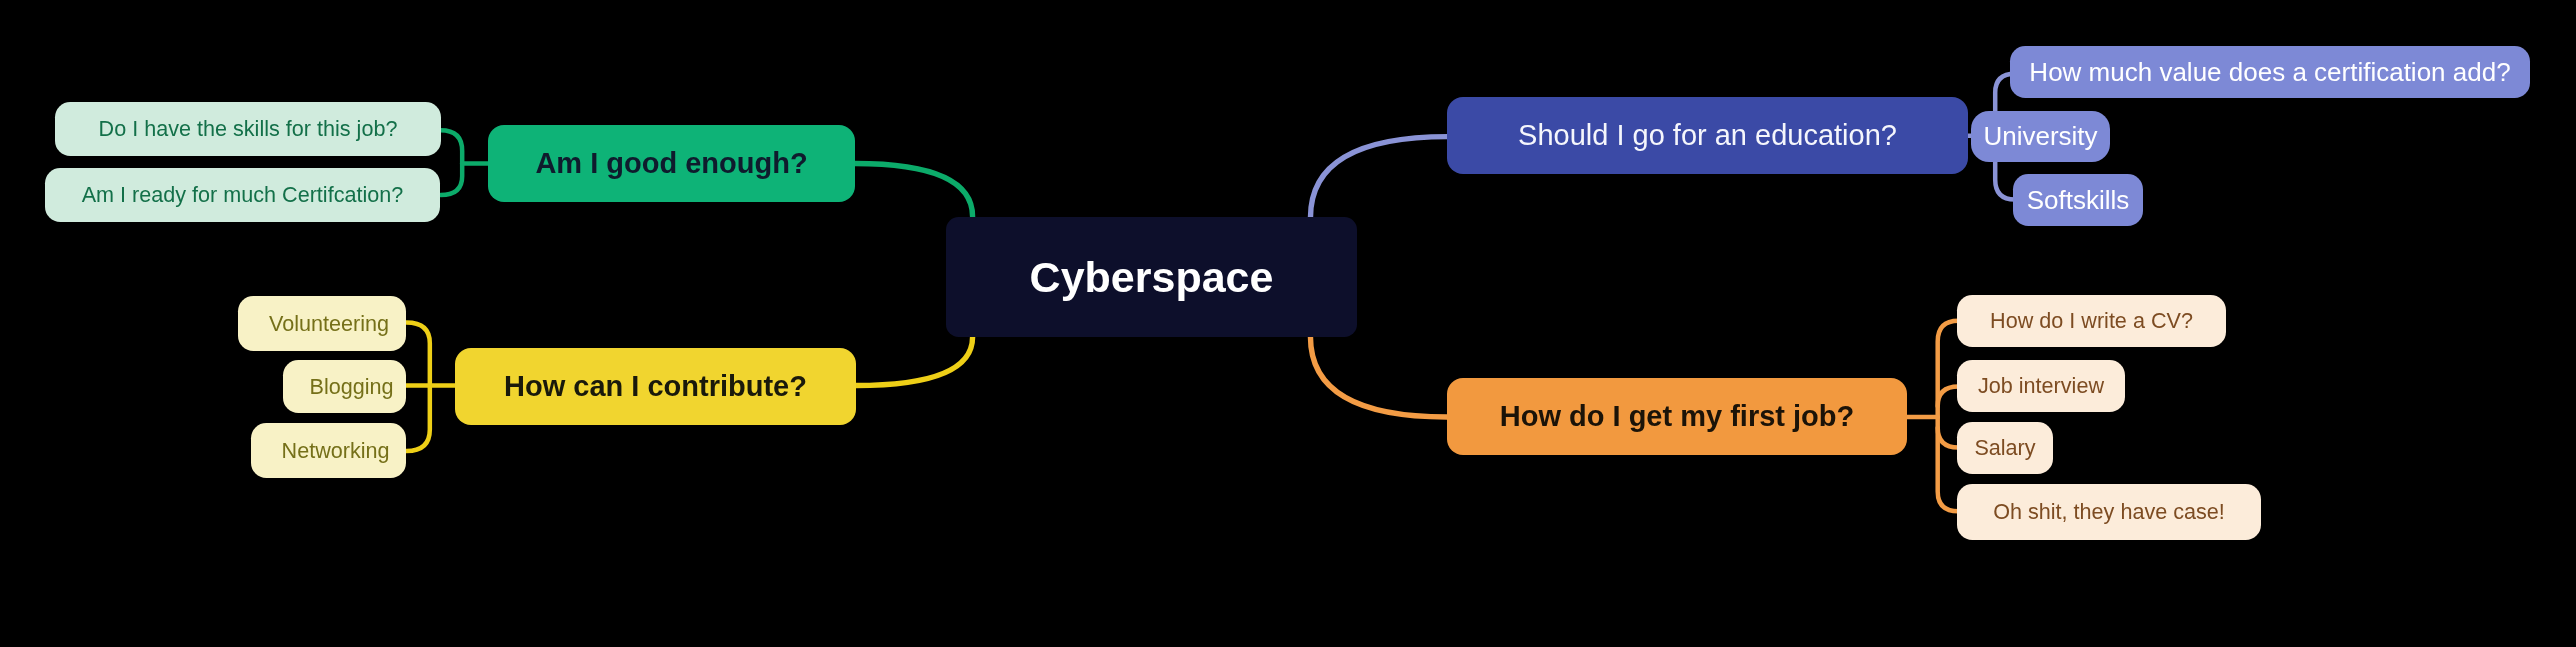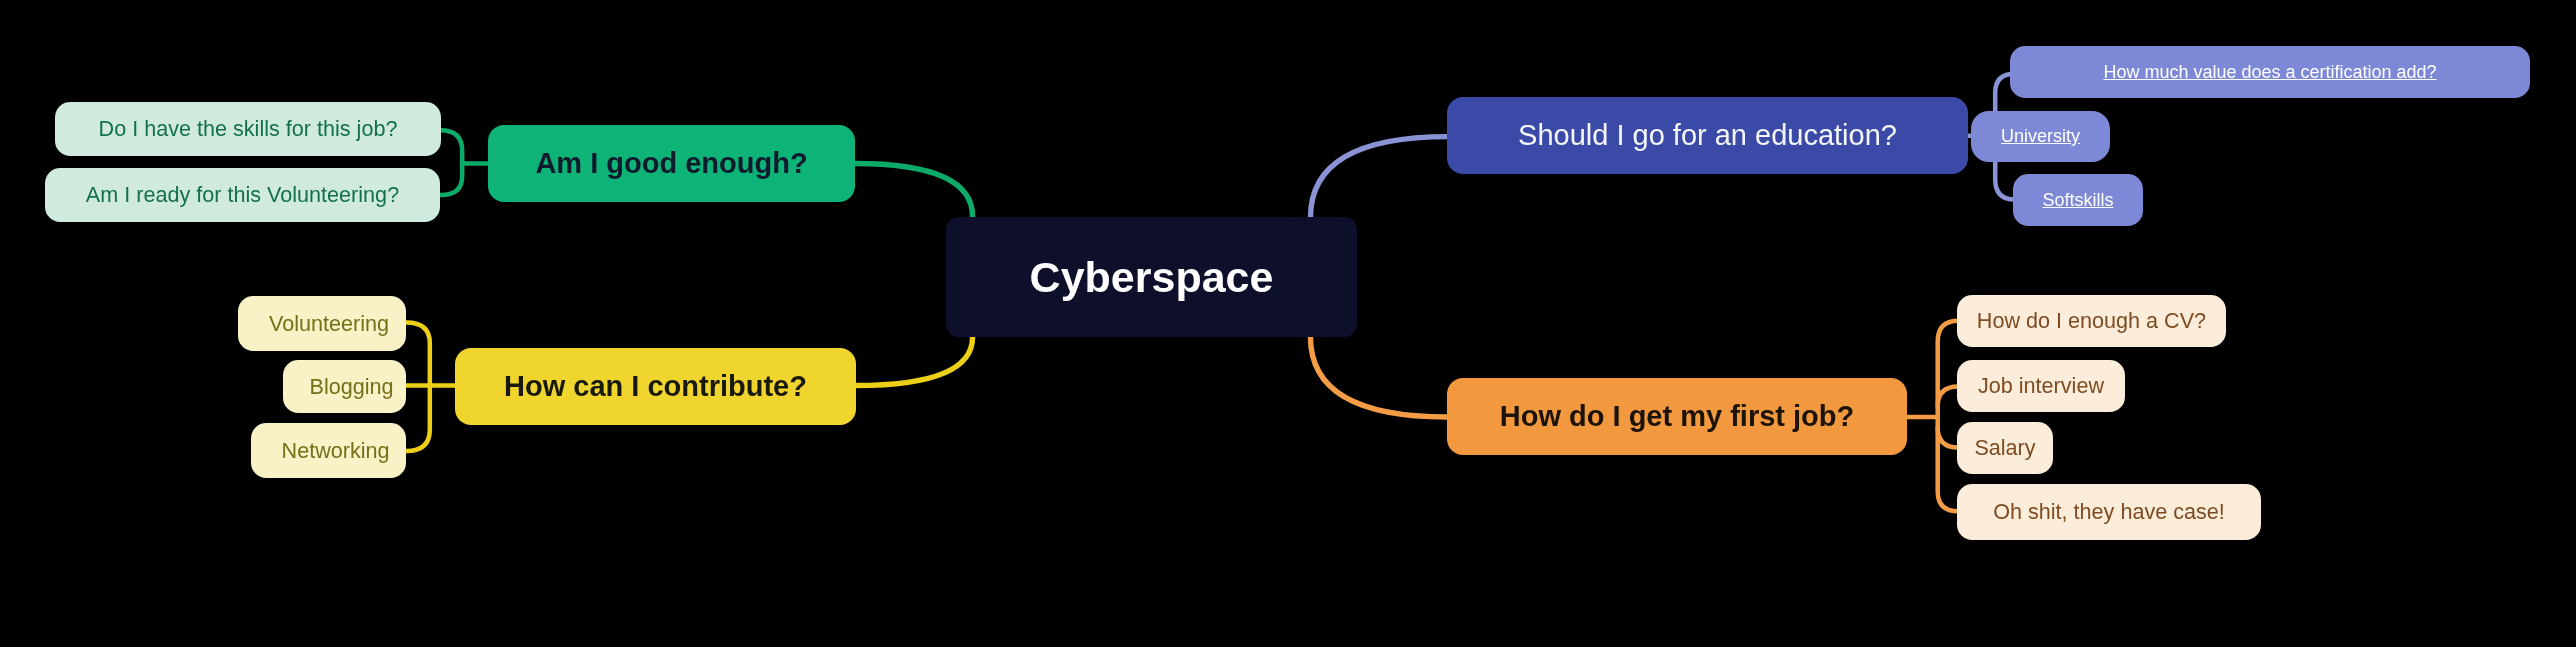--- a/index.html
+++ b/index.html
@@ -19,21 +19,21 @@
   .root{background:var(--root-bg);color:var(--root-text);border-radius:12.6px;
         font-size:43px;font-weight:700;}
   .parent{border-radius:16px;font-size:29px;font-weight:600;}
   .child{border-radius:15.3px;font-size:21.6px;font-weight:400;padding:0 10.8px;}
 
   .p-green{background:var(--green-parent-bg);color:var(--green-parent-text);}
   .c-green{background:var(--green-child-bg);color:var(--green-child-text);}
   .p-yellow{background:var(--yellow-parent-bg);color:var(--yellow-parent-text);}
   .c-yellow{background:var(--yellow-child-bg);color:var(--yellow-child-text);padding-left:25px;}
   .p-indigo{background:var(--indigo-parent-bg);color:var(--indigo-parent-text);font-weight:500;}
-  .c-indigo{background:var(--indigo-child-bg);color:var(--indigo-child-text);font-size:18px;text-decoration:underline;}
+  .c-indigo{background:var(--indigo-child-bg);color:var(--indigo-child-text);font-size:26px;}
   .p-orange{background:var(--orange-parent-bg);color:var(--orange-parent-text);}
   .c-orange{background:var(--orange-child-bg);color:var(--orange-child-text);}
 
   
   #n-root{left:946px;top:217px;width:411px;height:120px;}
   #n-good{left:488px;top:125px;width:367px;height:77px;}
   #n-skills{left:55px;top:102px;width:386px;height:54px;}
   #n-ready{left:45px;top:168px;width:395px;height:54px;}
   #n-contribute{left:455px;top:348px;width:401px;height:77px;}
   #n-volunteering{left:238px;top:296px;width:168px;height:55px;}
@@ -72,32 +72,32 @@
     <path class="link-orange w5" d="M2122,464 L2156,464"></path>
     <path class="link-orange w5" d="M2179,357 Q2156,357 2156,380 L2156,547 Q2156,569 2179,569"></path>
     <path class="link-orange w5" d="M2156,452 Q2156,430 2179,430"></path>
     <path class="link-orange w5" d="M2156,476 Q2156,498 2179,498"></path>
   </svg>
 
   <div id="n-root" class="node root">Cyberspace</div>
 
   <div id="n-good" class="node parent p-green">Am I good enough?</div>
   <div id="n-skills" class="node child c-green">Do I have the skills for this job?</div>
-  <div id="n-ready" class="node child c-green">Am I ready for this Volunteering?</div>
+  <div id="n-ready" class="node child c-green">Am I ready for much Certifcation?</div>
 
   <div id="n-contribute" class="node parent p-yellow">How can I contribute?</div>
   <div id="n-volunteering" class="node child c-yellow">Volunteering</div>
   <div id="n-blogging" class="node child c-yellow">Blogging</div>
   <div id="n-networking" class="node child c-yellow">Networking</div>
 
   <div id="n-education" class="node parent p-indigo">Should I go for an education?</div>
   <div id="n-howmuch" class="node child c-indigo">How much value does a certification add?</div>
   <div id="n-university" class="node child c-indigo">University</div>
   <div id="n-softskills" class="node child c-indigo">Softskills</div>
 
   <div id="n-firstjob" class="node parent p-orange">How do I get my first job?</div>
-  <div id="n-cv" class="node child c-orange">How do I enough a CV?</div>
+  <div id="n-cv" class="node child c-orange">How do I write a CV?</div>
   <div id="n-jobinterview" class="node child c-orange">Job interview</div>
   <div id="n-salary" class="node child c-orange">Salary</div>
   <div id="n-ohshit" class="node child c-orange">Oh shit, they have case!</div>
 
 </div>
 
 
 </body></html>

